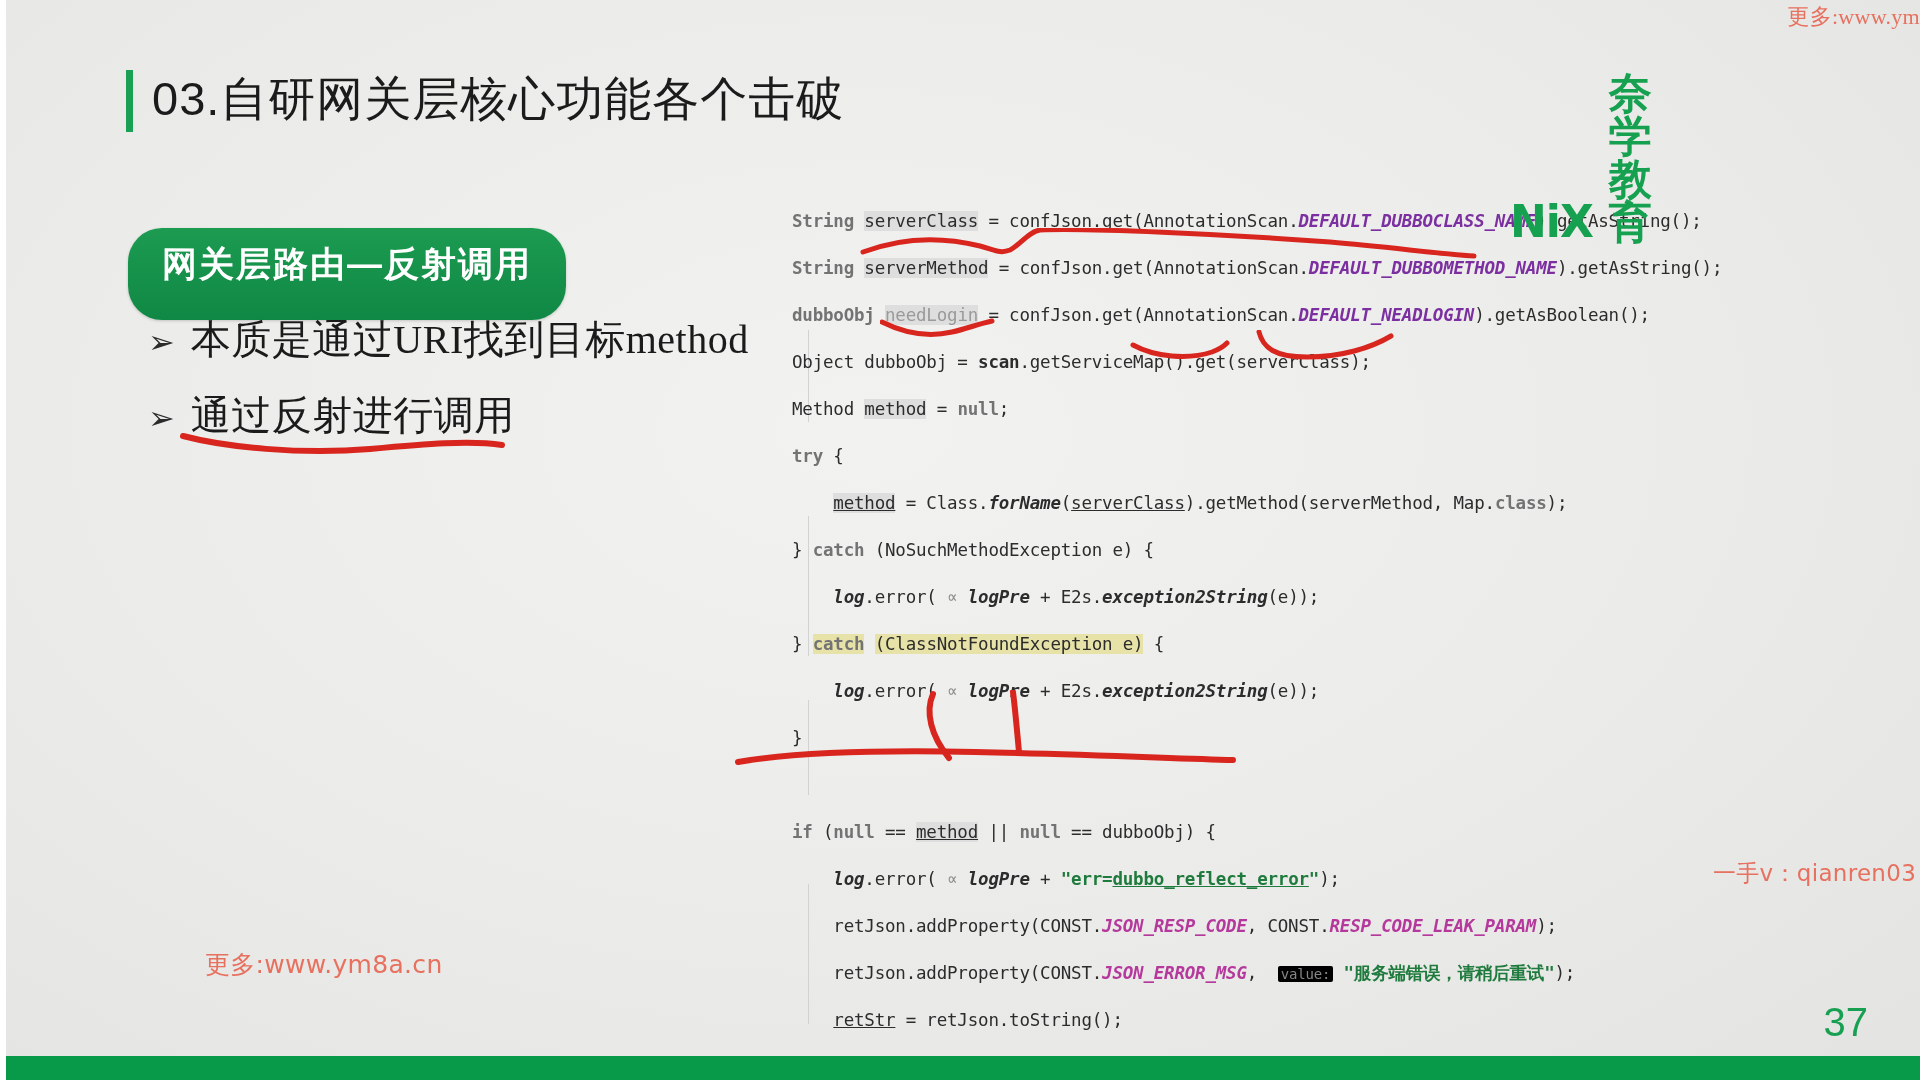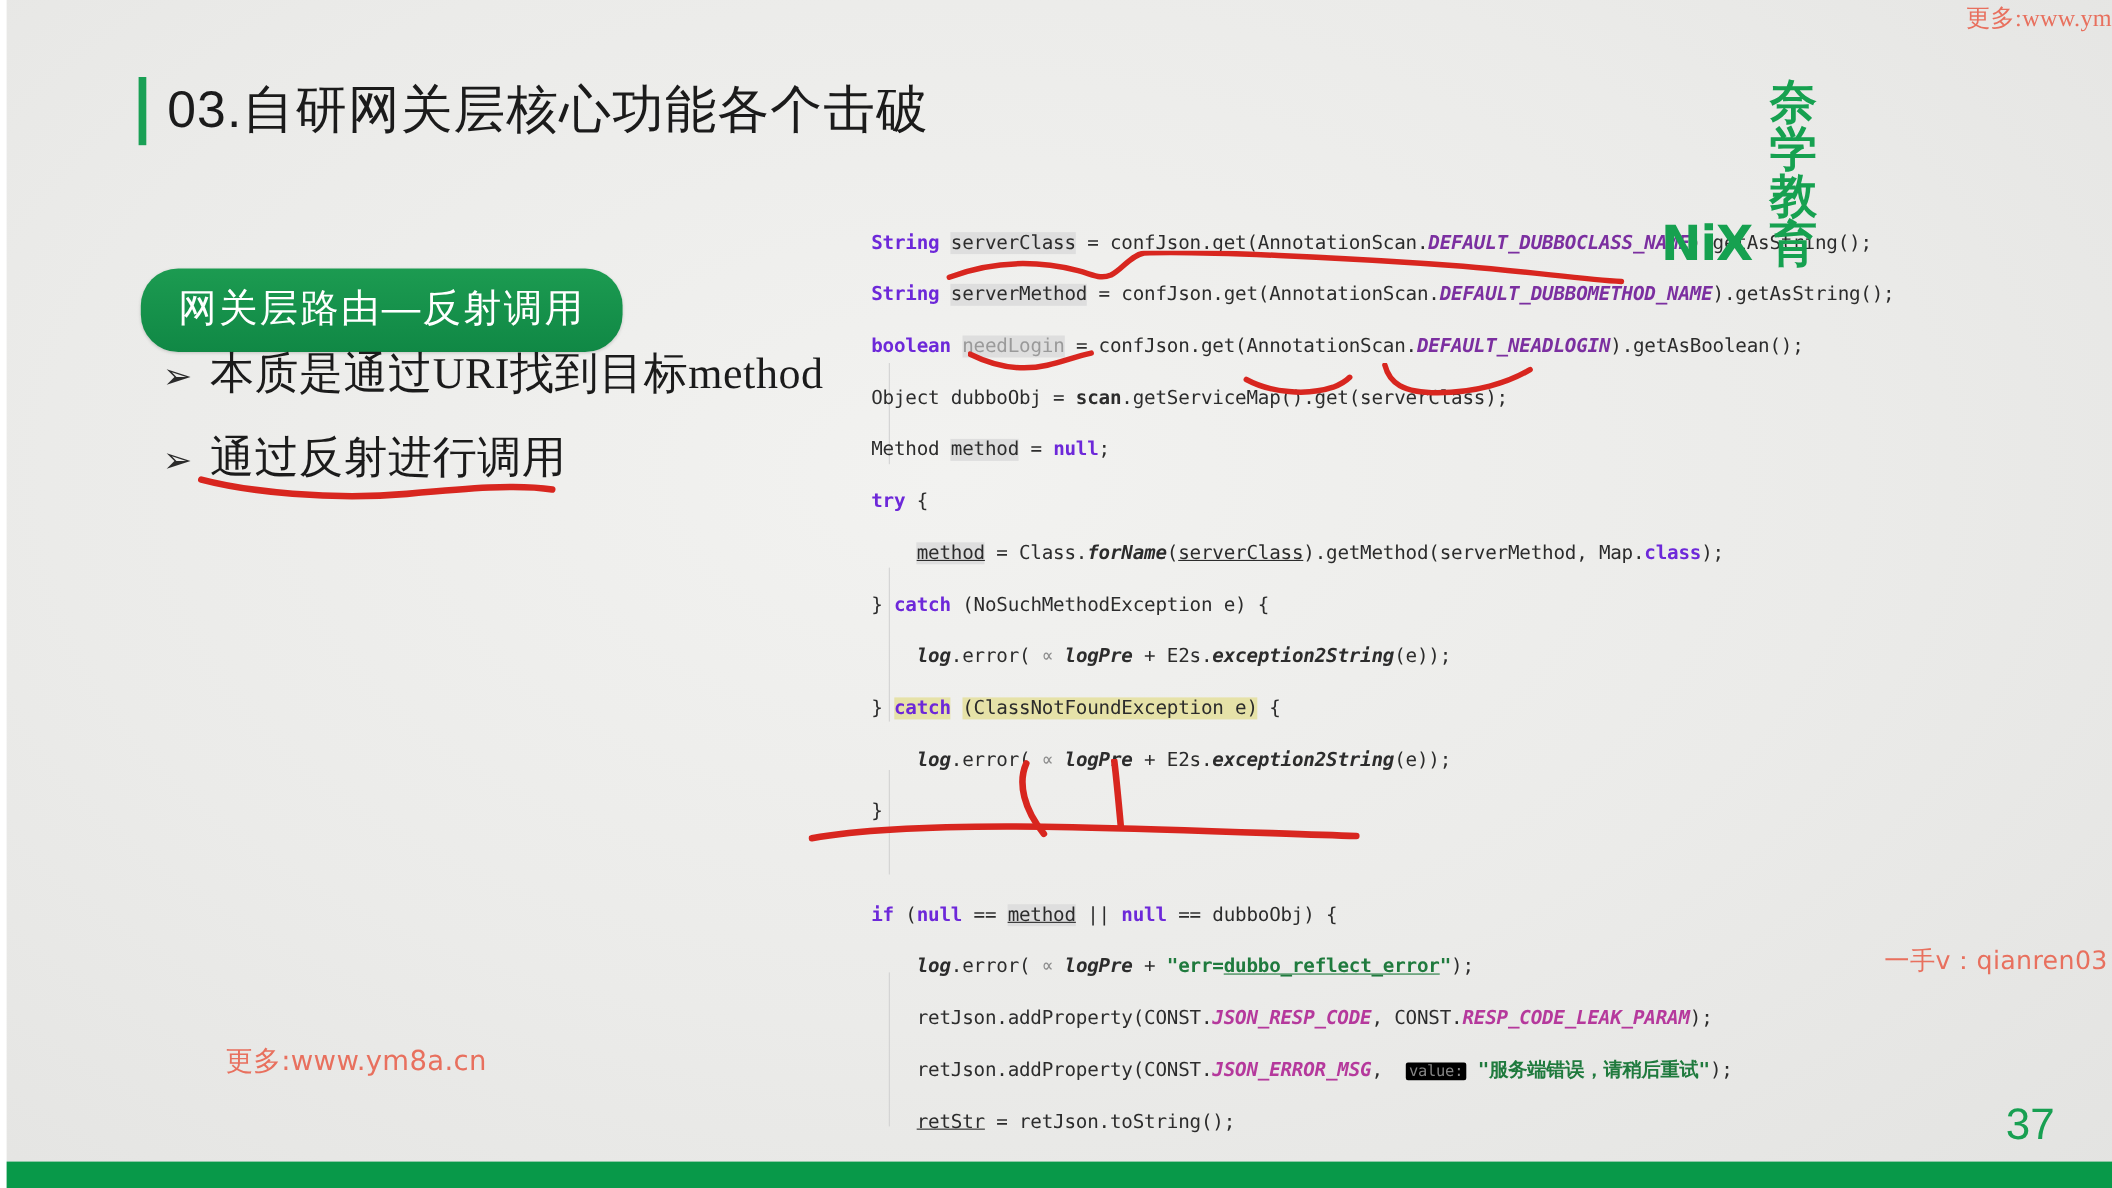--- a/index.html
+++ b/index.html
@@ -66,30 +66,29 @@
     font-family: "DejaVu Sans", sans-serif;
   }
   #logo-text {
     font-size: 43px; font-weight: 700; color: #16a150;
     letter-spacing: 2px; line-height: 1;
   }
 
   
   #badge {
     position: absolute; left: 128px; top: 228px;
-    padding: 13px 34px 16px 34px;
+    padding: 13px 34px 32px 34px;
     background: linear-gradient(180deg,#1c9b51 0%, #108845 100%);
     border-radius: 34px;
     color: #ffffff;
     font-size: 35px;
-    font-weight: 400;
+    font-weight: 700;
     letter-spacing: 2px;
     white-space: nowrap;
     box-shadow: 0 1px 3px rgba(0,0,0,.18);
-    margin-top: 16px;
   }
   .bullet {
     position: absolute;
     display: flex; align-items: baseline; gap: 16px;
     white-space: nowrap;
   }
   #bullet-0 { left: 148px; top: 312px; }
   #bullet-1 { left: 148px; top: 388px; }
   .bullet-marker {
     font-size: 32px; color: #2b2b2b; line-height: 1;
@@ -112,21 +111,21 @@
     line-height: 23.5px;
     color: #2c2c2c;
     white-space: pre;
     z-index: 10;
     letter-spacing: -0.2px;
   }
   #code .ln { height: 23.5px; }
   #code .ln.blank { height: 23.5px; }
 
   
-  .kw   { color: #6d28d9; font-weight: 700; }
+  .kw   { color: #737373; font-weight: 700; }
   .sfield { color: #7b2fa0; font-style: italic; font-weight: 700; }
   .sfield-pink { color: #b5399c; font-style: italic; font-weight: 700; }
   .str  { color: #1f7a3d; font-weight: 700; }
   .strc { color: #1f7a3d; font-weight: 700; }
   .ital { font-style: italic; font-weight: 700; }
   .und  { text-decoration: underline; }
   .fld  { background: #dedede; }
   .hl   { background: #e6e2a8; }
   .hint { background: #000000; color: #868686; font-size: 14px; padding: 0 3px; border-radius: 2px; }
   .lam  { color: #8d8d8d; }
@@ -200,21 +199,21 @@
   </svg>
 
   <div class="guide" style="left:808px; top:330px; height:92px;"></div>
   <div class="guide" style="left:808px; top:516px; height:140px;"></div>
   <div class="guide" style="left:808px; top:700px; height:95px;"></div>
   <div class="guide" style="left:808px; top:884px; height:140px;"></div>
 
   <div id="code">
 <div class="ln"><span class="kw">String</span> <span class="fld">serverClass</span> = confJson.get(AnnotationScan.<span class="sfield">DEFAULT_DUBBOCLASS_NAME</span>).getAsString();</div>
 <div class="ln"><span class="kw">String</span> <span class="fld">serverMethod</span> = confJson.get(AnnotationScan.<span class="sfield">DEFAULT_DUBBOMETHOD_NAME</span>).getAsString();</div>
-<div class="ln"><span class="kw">boolean</span> <span class="fld dim">needLogin</span> = confJson.get(AnnotationScan.<span class="sfield">DEFAULT_NEADLOGIN</span>).getAsBoolean();</div>
+<div class="ln"><span class="kw">dubboObj</span> <span class="fld dim">needLogin</span> = confJson.get(AnnotationScan.<span class="sfield">DEFAULT_NEADLOGIN</span>).getAsBoolean();</div>
 <div class="ln">Object dubboObj = <span style="font-weight:700">scan</span>.getServiceMap().get(serverClass);</div>
 <div class="ln">Method <span class="fld">method</span> = <span class="kw">null</span>;</div>
 <div class="ln"><span class="kw">try</span> {</div>
 <div class="ln">    <span class="fld und">method</span> = Class.<span class="ital">forName</span>(<span class="und">serverClass</span>).getMethod(serverMethod, Map.<span class="kw">class</span>);</div>
 <div class="ln">} <span class="kw">catch</span> (NoSuchMethodException e) {</div>
 <div class="ln">    <span class="ital">log</span>.error( <span class="lam">∝</span> <span class="ital">logPre</span> + E2s.<span class="ital">exception2String</span>(e));</div>
 <div class="ln">} <span class="kw hl">catch</span> <span class="hl">(ClassNotFoundException e)</span> {</div>
 <div class="ln">    <span class="ital">log</span>.error( <span class="lam">∝</span> <span class="ital">logPre</span> + E2s.<span class="ital">exception2String</span>(e));</div>
 <div class="ln">}</div>
 <div class="ln blank"> </div>

